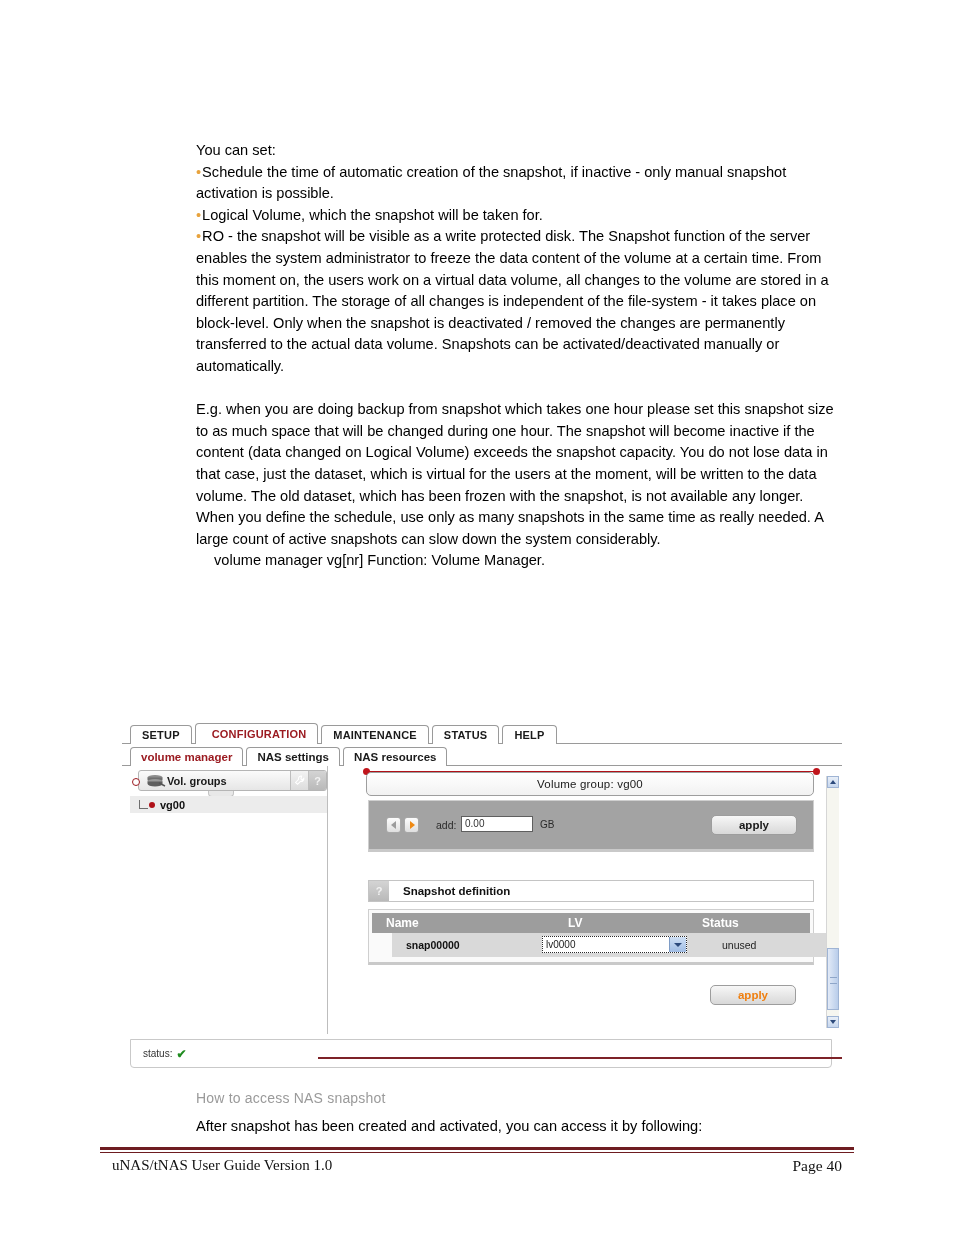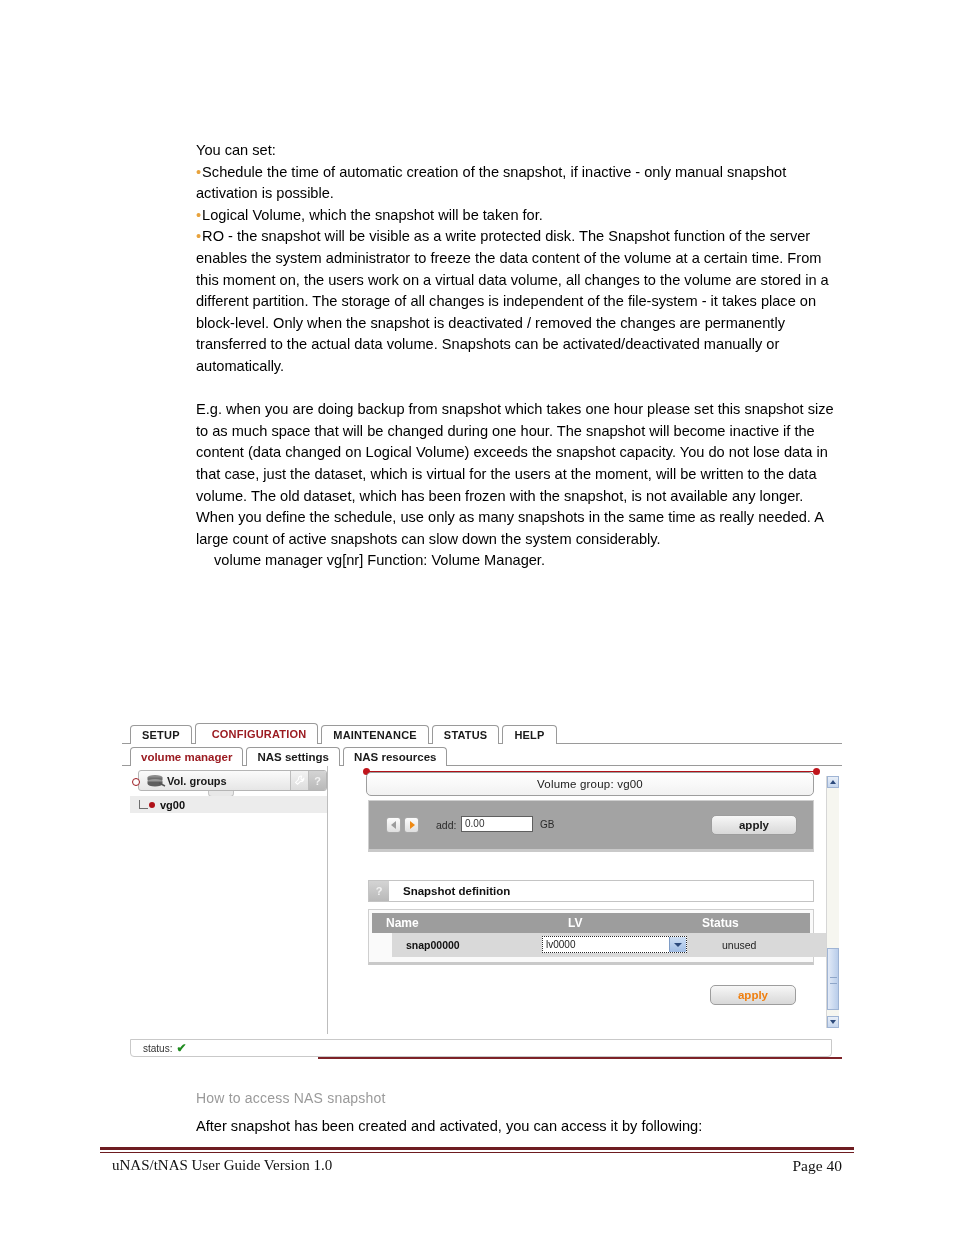--- a/index.html
+++ b/index.html
@@ -585,21 +585,21 @@
     border-top: 1px solid #8ea6c9;
     border-bottom: 1px solid #8ea6c9;
   }
 
   
   .statusbar {
     position: absolute;
     left: 8px;
     top: 321px;
     width: 702px;
-    height: 18px;
+    height: 29px;
     border: 1px solid #c9c9c9;
     border-radius: 0 0 4px 4px;
     background: #ffffff;
     display: flex;
     align-items: center;
     box-sizing: border-box;
   }
   .status-label {
     font-size: 10px;
     color: #333;

